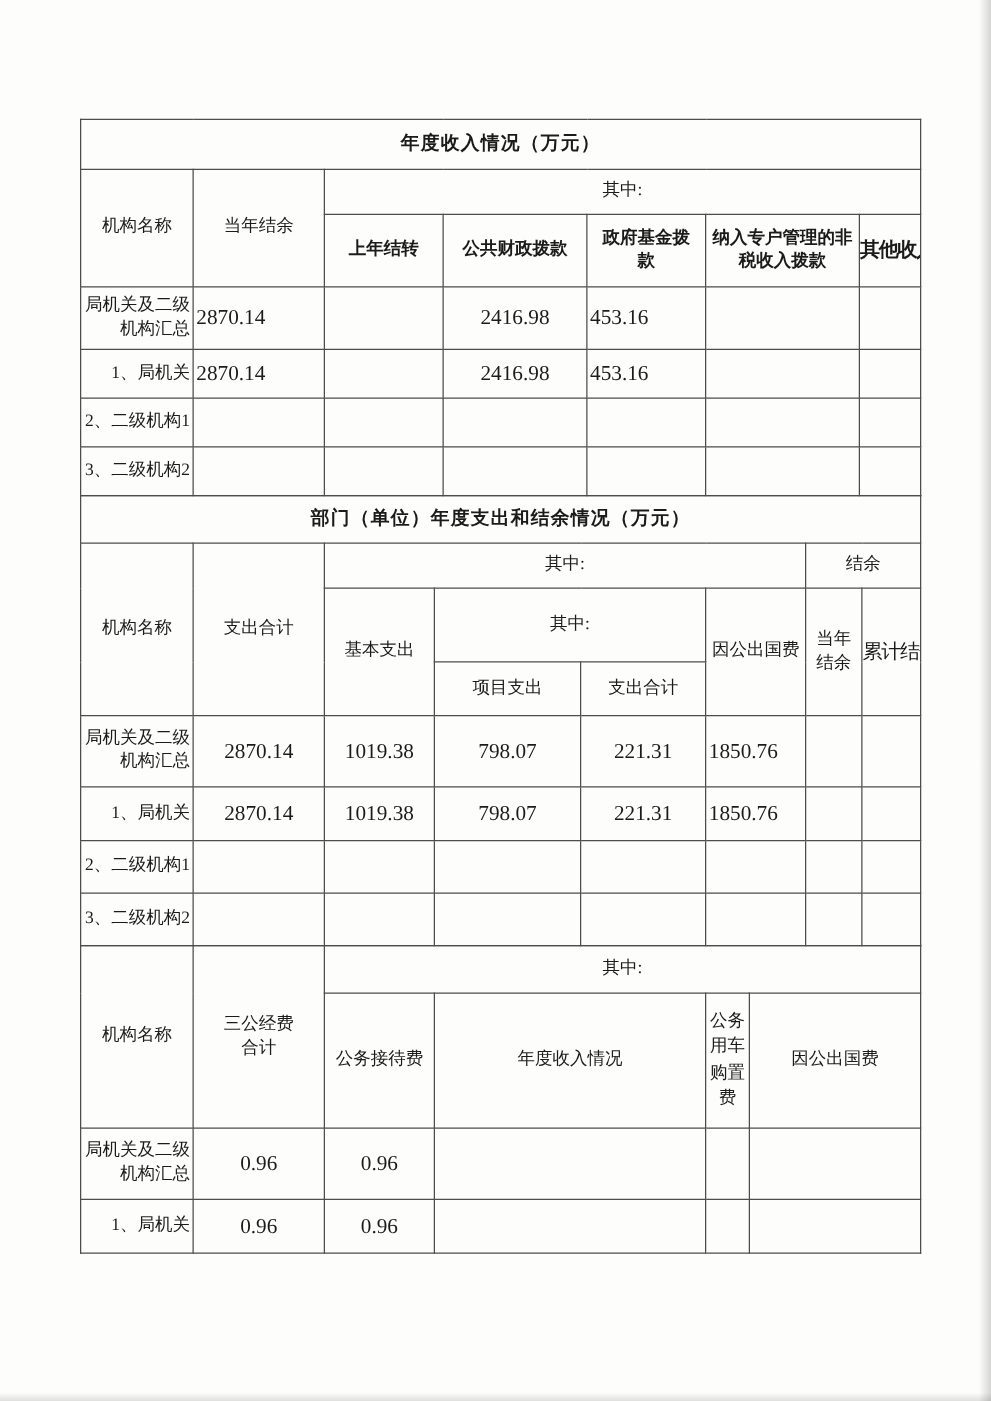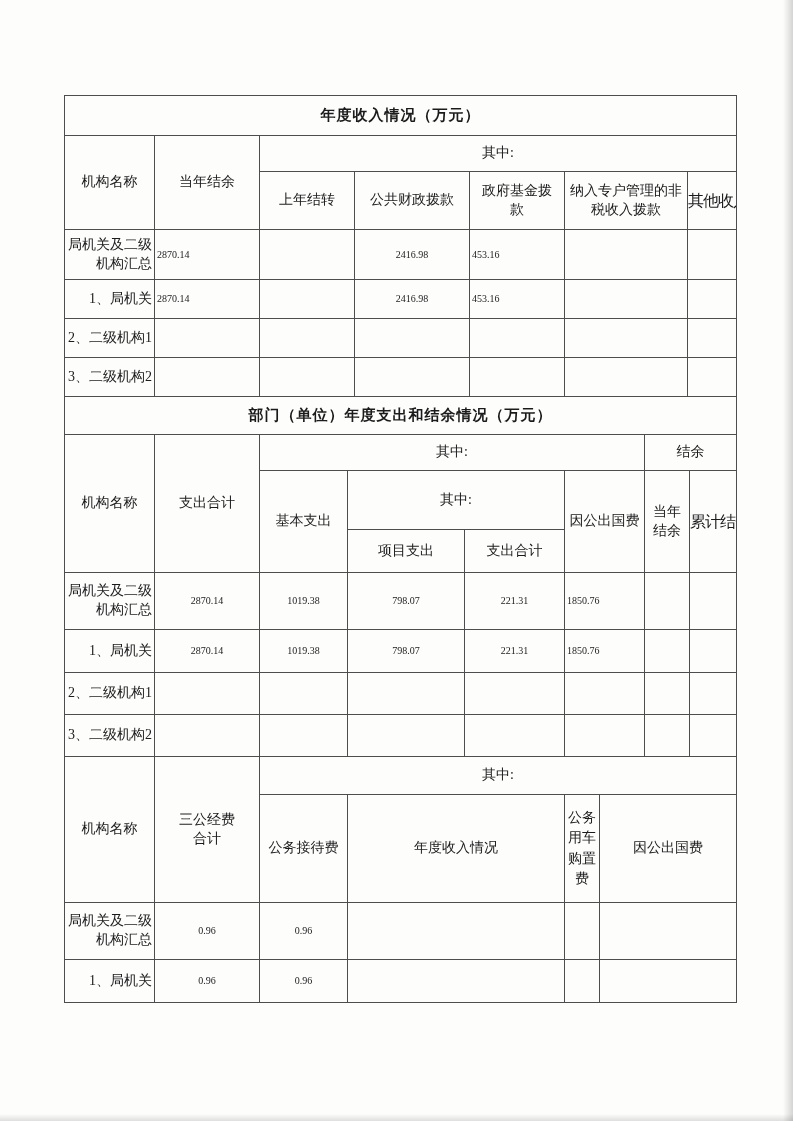--- a/index.html
+++ b/index.html
@@ -22,29 +22,29 @@
     font-size: 14px;
     line-height: 1.35;
     padding: 2px 3px;
     text-align: center;
     vertical-align: middle;
     overflow: hidden;
     word-break: break-all;
   }
   td.title { font-weight: bold; font-size: 15px; letter-spacing: 1px; }
   td.name { text-align: right; padding: 2px 2px 2px 3px; }
-  td.num { font-size: 10px; }
+  td.num { font-size: 17px; }
   td.left { text-align: left; padding-left: 2px; }
   td.tight { padding: 2px 0; font-size: 16px; letter-spacing: -1px; white-space: nowrap; }
   td.vert { padding: 12px 1px; line-height: 1.45; }
   .w5  { display: inline-block; width: 5.1em; }
   .w43 { display: inline-block; width: 4.4em; }
   tr.rh36 { height: 36px; } tr.rh38 { height: 38px; } tr.rh39 { height: 39px; }
   tr.rh40 { height: 40px; } tr.rh42 { height: 42px; } tr.rh43 { height: 43px; }
-  tr.rh50 { height: 50px; } tr.rh57 { height: 57px; } tr.rh58 { height: 58px; }
+  tr.rh50 { height: 50px; } tr.rh57 { height: 57px; } tr.rh58 { height: 58px; font-weight: bold; }
   tr.rh59 { height: 59px; } tr.rh108 { height: 108px; }
   .edge-right {
     position: absolute; top: 0; right: 0; width: 10px; height: 100%;
     background: linear-gradient(to right, rgba(0,0,0,0), rgba(0,0,0,0.16));
   }
   .edge-bottom {
     position: absolute; bottom: 0; left: 0; width: 100%; height: 7px;
     background: linear-gradient(to bottom, rgba(0,0,0,0), rgba(0,0,0,0.12));
   }
 </style>

